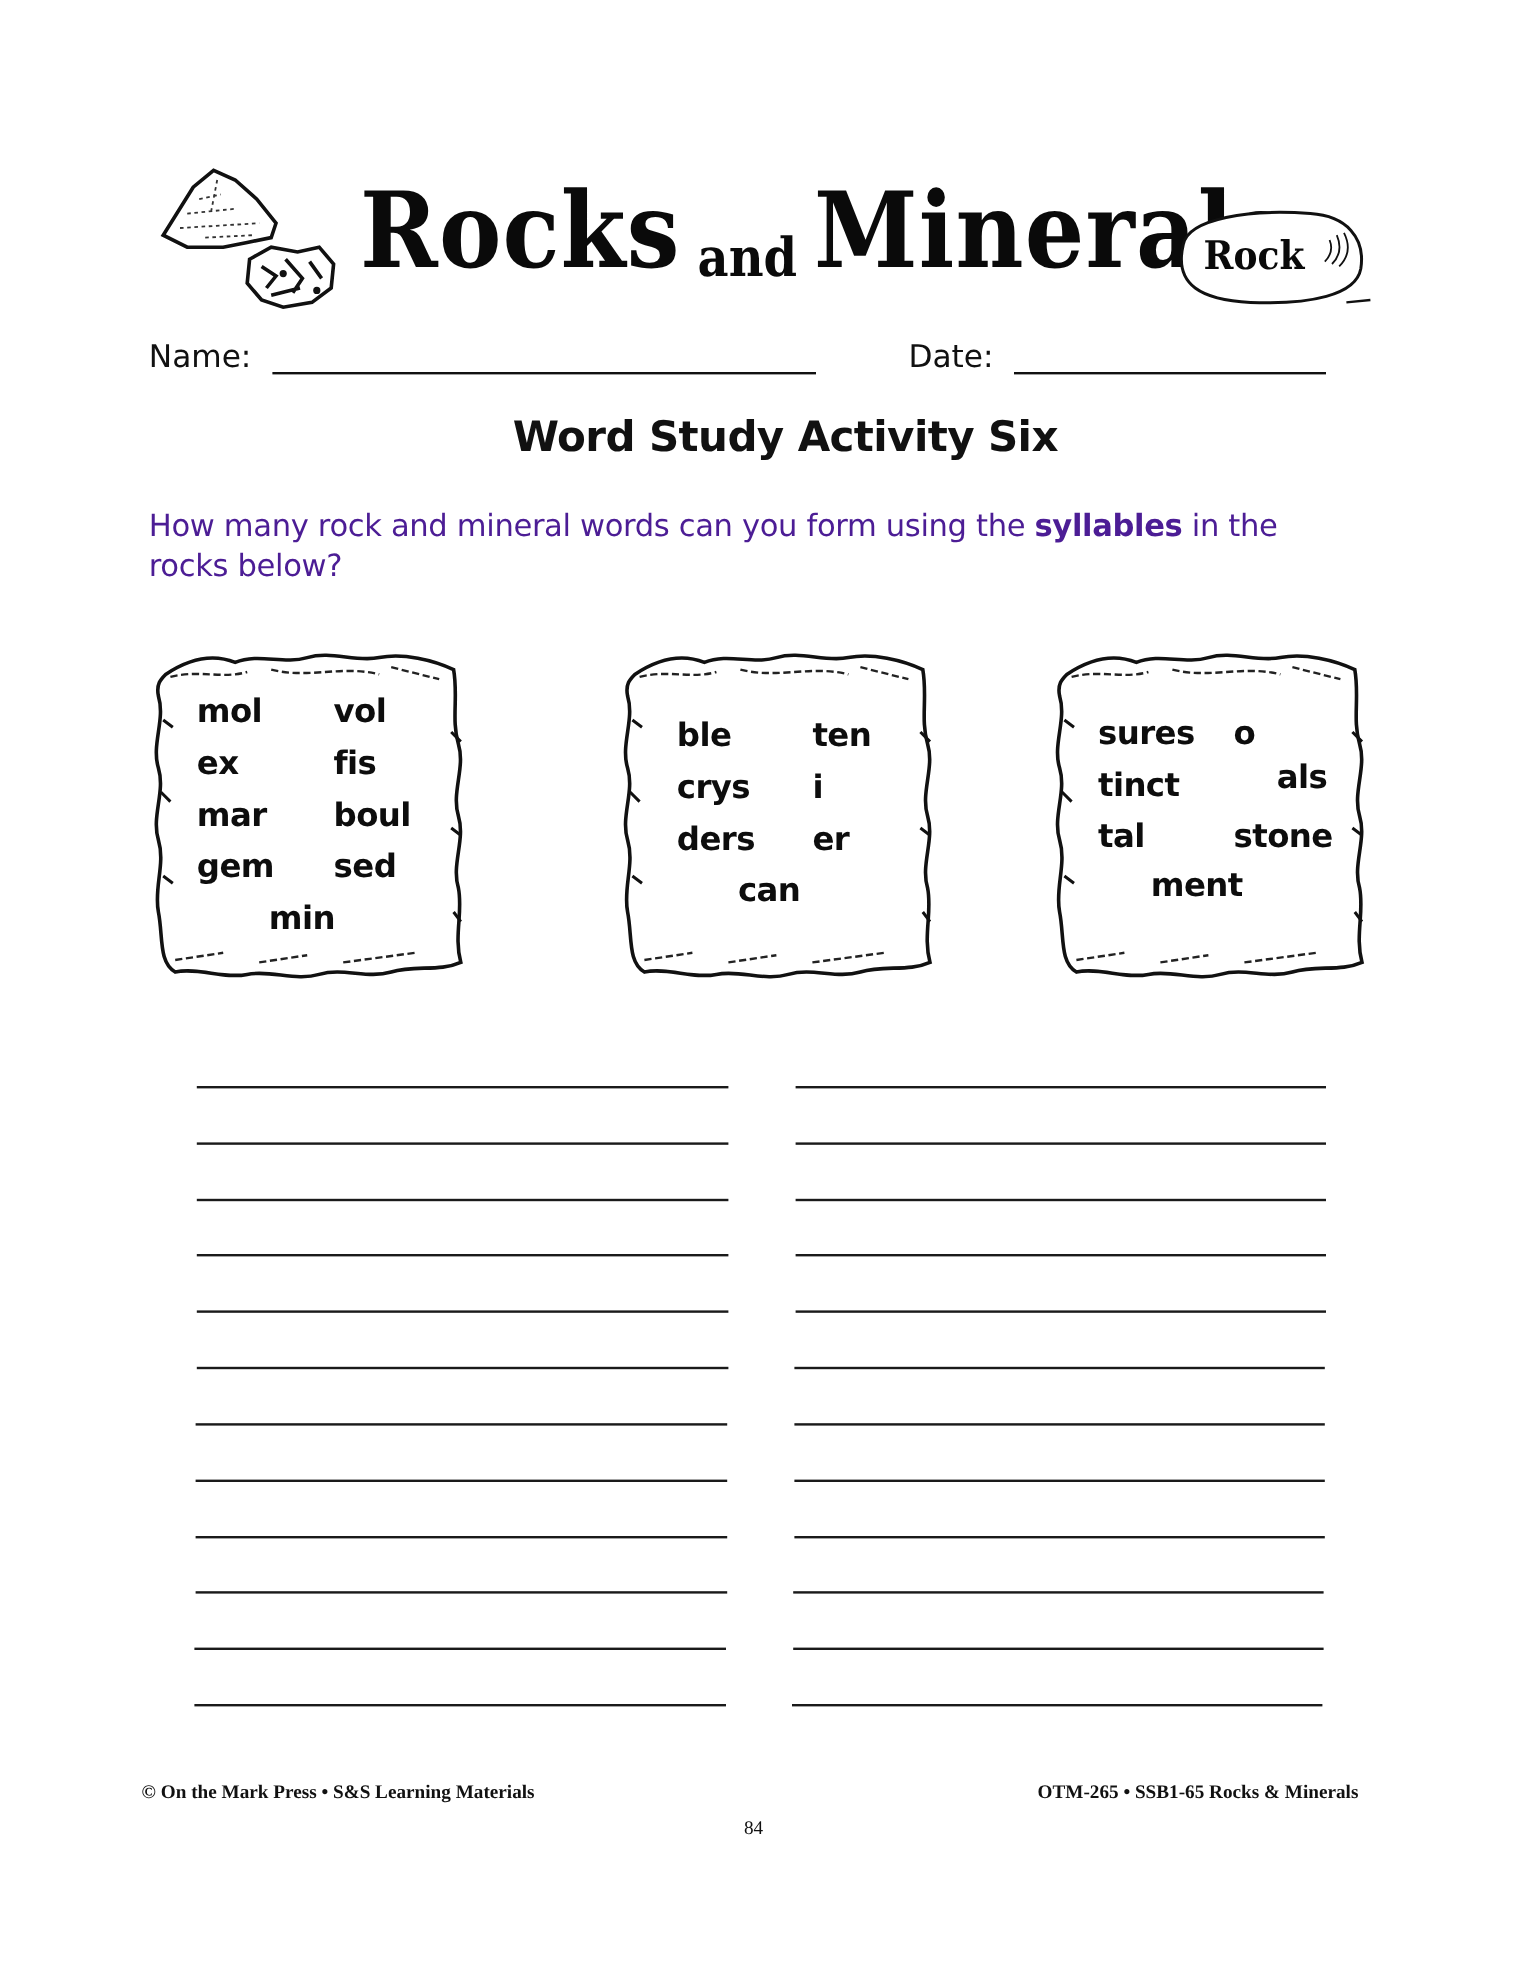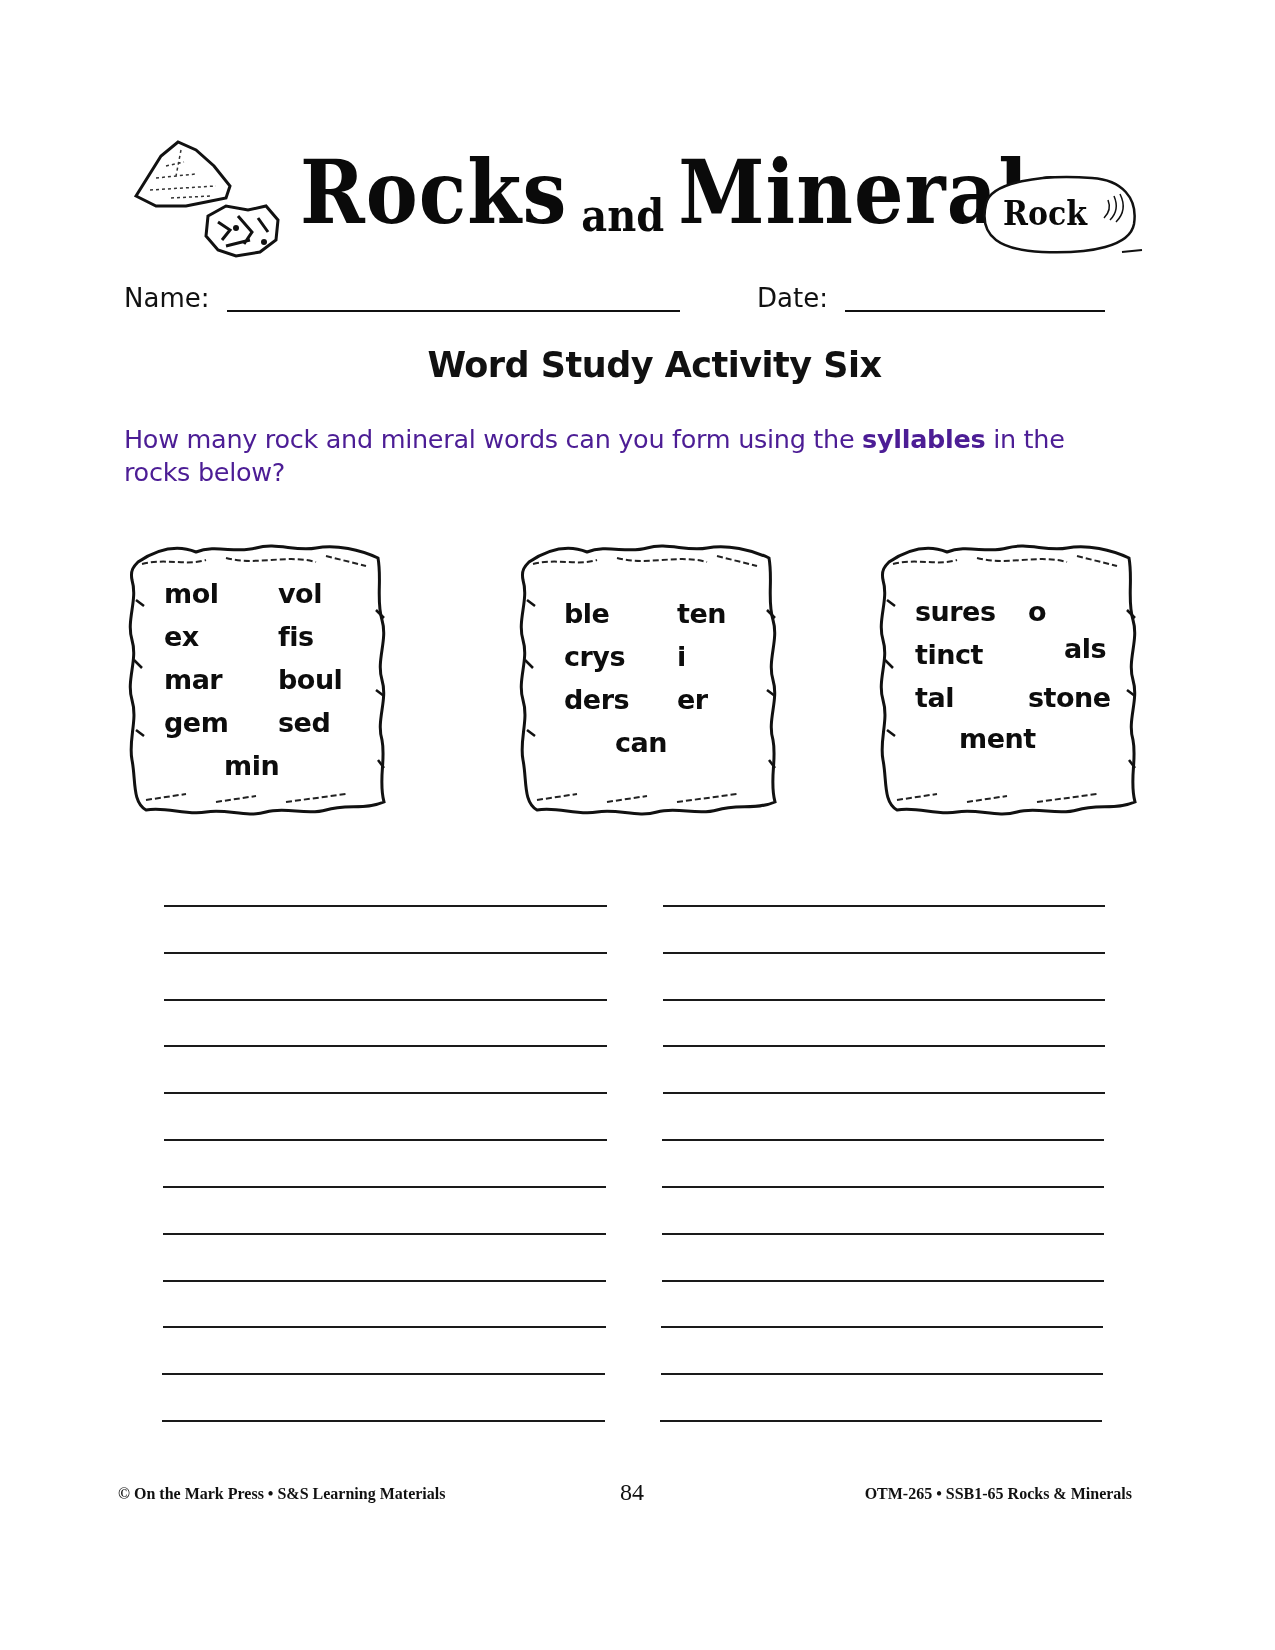--- a/index.html
+++ b/index.html
@@ -40,21 +40,21 @@
   .syl {
     position: absolute; font-family: "DejaVu Sans", sans-serif; font-weight: bold; font-size: 27px;
     color: #0d0d0d; letter-spacing: -0.5px; white-space: nowrap;
   }
 
   
   .write-line { position: absolute; height: 2px; background: #1a1a1a; }
 
   
   .footer-text { position: absolute; font-family: "Liberation Serif", serif; font-weight: bold; font-size: 16px; color: #111; white-space: nowrap; }
-  .page-num { position: absolute; font-family: "Liberation Serif", serif; font-size: 24px; color: #111; }
+  .page-num { position: absolute; font-family: "Liberation Serif", serif; font-size: 16px; color: #111; margin-top: 36px; }
 </style>
 </head>
 <body>
 
 <svg class="rock-art" style="left:126px; top:136px;" width="165" height="125" viewBox="0 0 165 125">
 
   <path d="M10 60 L35 20 L52 6 L70 14 L88 30 L104 50 L100 62 L80 66 L60 70 L30 70 Z" fill="#fff" stroke="#111" stroke-width="3"></path>
   <path d="M40 30 L58 26 M30 42 L70 38 M24 54 L90 50 M45 62 L85 60 M55 14 L50 40" stroke="#333" stroke-width="1.5" stroke-dasharray="3 3" fill="none"></path>
 
   <path d="M82 80 L100 70 L122 74 L140 70 L152 84 L150 104 L134 116 L110 120 L92 114 L80 100 Z" fill="#fff" stroke="#111" stroke-width="3"></path>

